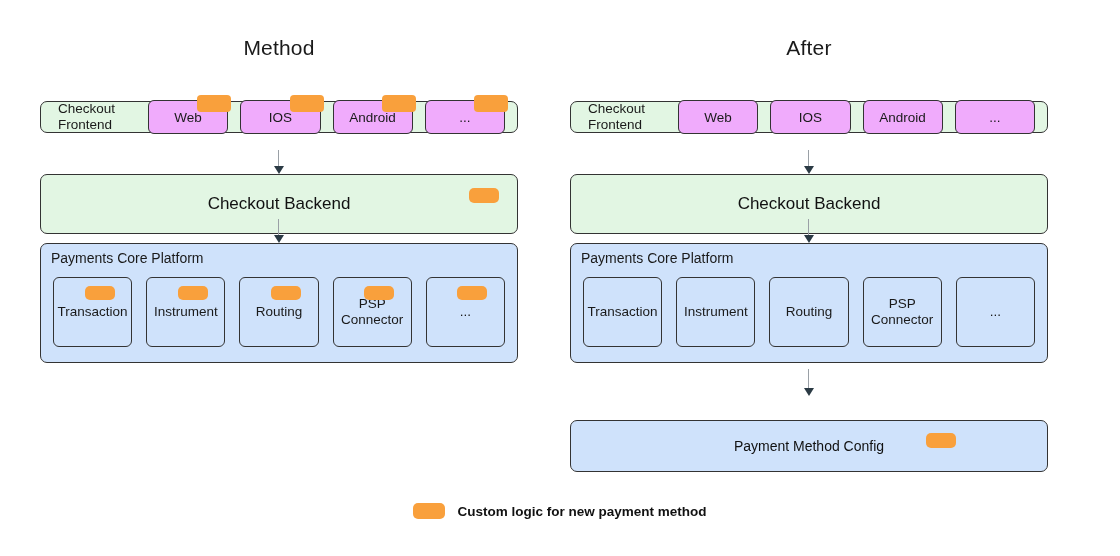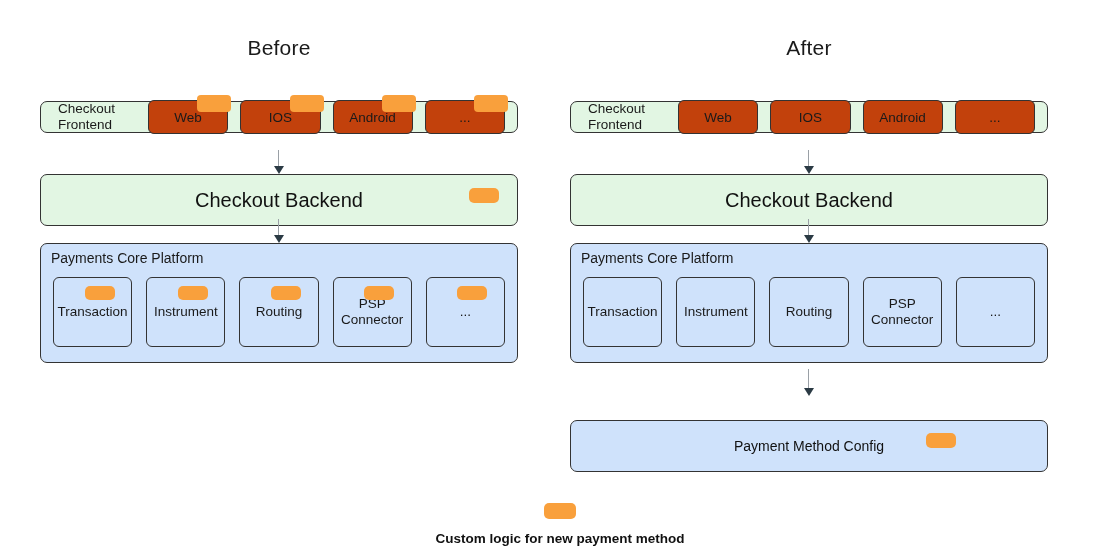--- a/index.html
+++ b/index.html
@@ -67,46 +67,46 @@
     gap: 12px;
     padding-left: 4px;
   }
   .chip {
     position: relative;
     box-sizing: border-box;
     flex: 1;
     height: 34px;
     border: 1.6px solid #333333;
     border-radius: 6px;
-    background: #c2410c;
+    background: #f0abfc;
     display: flex;
     align-items: center;
     justify-content: center;
     font-size: 13.5px;
     color: #1a1a1a;
   }
   
   .chip .badge-corner {
     position: absolute;
     top: -6px;
     right: -4px;
     width: 34px;
     height: 17px;
     background: #f9a03c;
     border-radius: 4px;
   }
 
   
   .backend {
-    height: 52px;
+    height: 60px;
     top: 174px;
     display: flex;
     align-items: center;
     justify-content: center;
-    font-size: 20px;
+    font-size: 17px;
   }
   .backend .badge-inline {
     position: absolute;
     top: 13px;
     width: 30px;
     height: 15px;
     border-radius: 5px;
     background: #f9a03c;
   }
 
@@ -203,40 +203,39 @@
   
   .legend {
     position: absolute;
     left: 0;
     right: 0;
     top: 503px;
     display: flex;
     align-items: center;
     justify-content: center;
     gap: 12px;
-    flex-direction: column;
   }
   .legend .swatch {
     width: 32px;
     height: 16px;
     border-radius: 5px;
     background: #f9a03c;
   }
   .legend .legend-text {
     font-size: 13.5px;
     font-weight: bold;
     color: #111111;
   }
 </style>
 </head>
 <body>
 
 <div class="diagram">
 
-  <div class="col-title left">Before</div>
+  <div class="col-title left">Method</div>
   <div class="col-title right">After</div>
 
   <div class="band green frontend" style="left:40px; width:478px;">
     <div class="side-label">
       <div>Checkout</div>
       <div>Frontend</div>
     </div>
     <div class="cells">
       <div class="chip">
         <span>Web</span>

